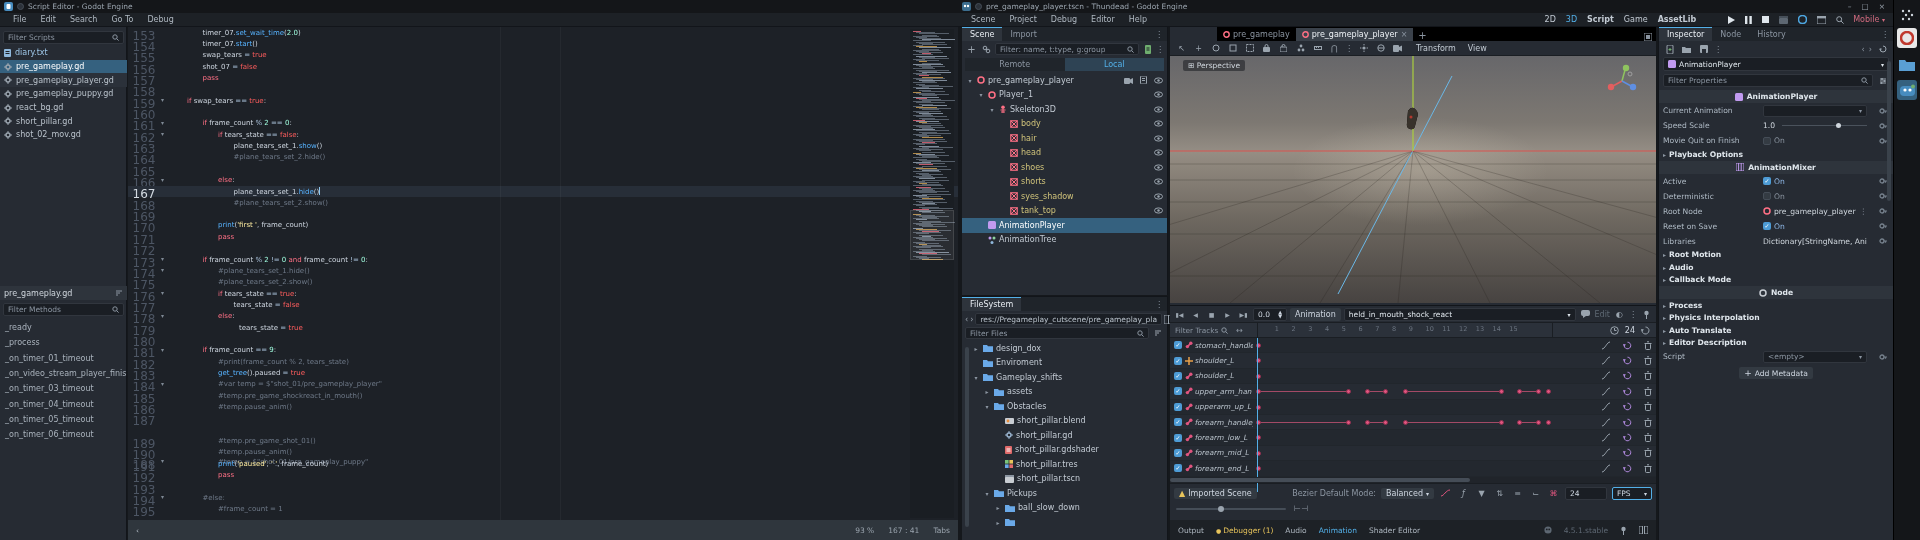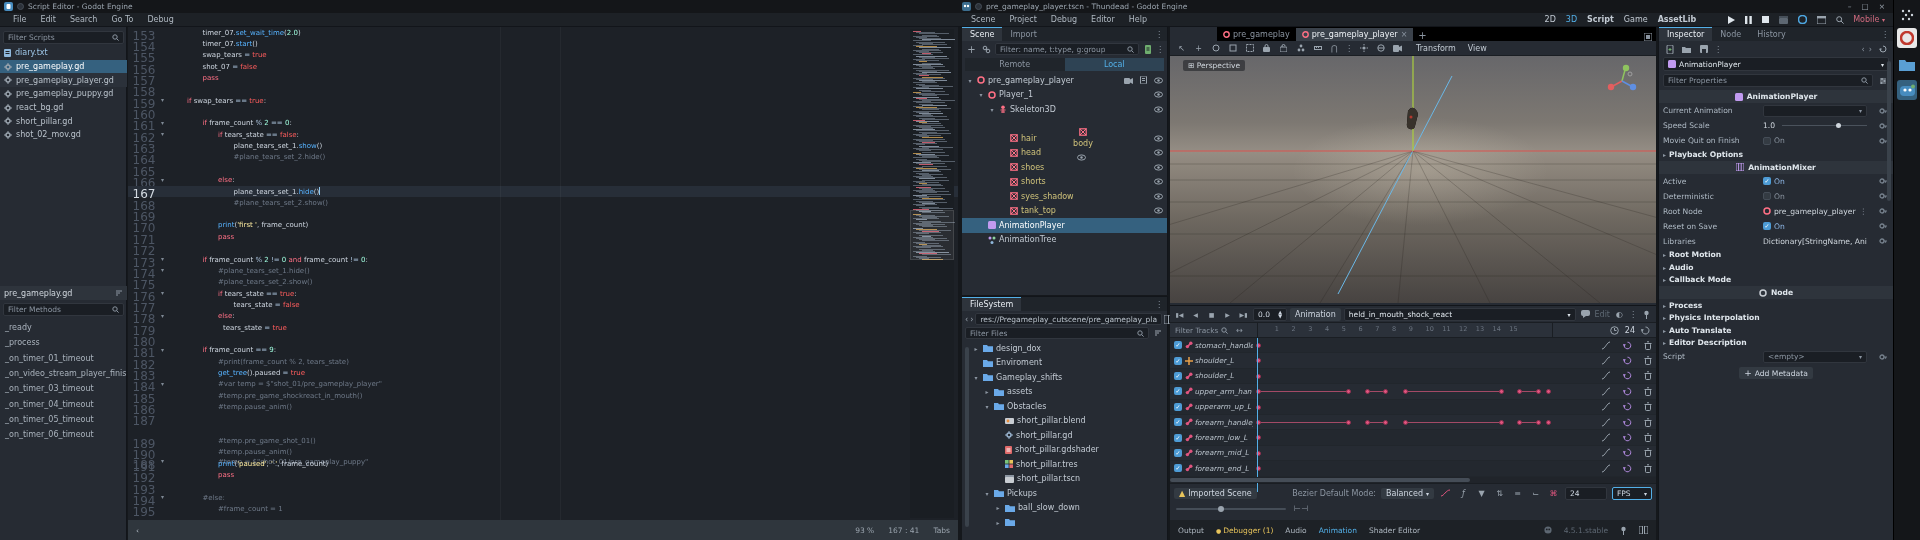--- a/index.html
+++ b/index.html
@@ -346,21 +346,21 @@
           <span class="num">177</span>
           <span class="txt" style="left: 233.5px;"><span class="c-v">tears_state</span><span class="c-o"> = </span><span class="c-b">false</span></span>
         </div>
         <div class="cl" style="top: 283.75px;">
           <span class="num">178</span>
           <span class="fold">▾</span>
           <span class="txt" style="left: 218px;"><span class="c-k">else</span><span class="c-v">:</span></span>
         </div>
         <div class="cl" style="top: 295.1px;">
           <span class="num">179</span>
-          <span class="txt" style="left: 223px;"><span class="c-v">tears_state</span><span class="c-o"> = </span><span class="c-b">true</span></span>
+          <span class="txt" style="left: 239px;"><span class="c-v">tears_state</span><span class="c-o"> = </span><span class="c-b">true</span></span>
         </div>
         <div class="cl" style="top: 306.45px;">
           <span class="num">180</span>
           <span class="txt" style="left: 202.5px;"></span>
         </div>
         <div class="cl" style="top: 317.8px;">
           <span class="num">181</span>
           <span class="fold">▾</span>
           <span class="txt" style="left: 202.5px;"><span class="c-k">if </span><span class="c-v">frame_count</span><span class="c-o"> == </span><span class="c-n">9</span><span class="c-v">:</span></span>
         </div>
@@ -807,21 +807,21 @@
           </span>
           <span>Skeleton3D</span>
           <span class="spacer"></span>
           <span class="icon" style="margin-right: 4px;">
             <svg width="9" height="7">
               <ellipse cx="4.5" cy="3.5" rx="4" ry="2.6" fill="none" stroke="#9aa4ae"></ellipse>
               <circle cx="4.5" cy="3.5" r="1.2" fill="#9aa4ae"></circle>
             </svg>
           </span>
         </div>
-        <div class="trow" style="padding-left: 37px; flex-direction: column;">
+        <div class="trow" style="padding-left: 37px;">
           <span class="exp"></span>
           <span class="icon">
             <svg width="8" height="8">
               <rect x="0.8" y="0.8" width="6.4" height="6.4" fill="none" stroke="#ff7085" stroke-width="1.2"></rect>
               <line x1="0.8" y1="0.8" x2="7.2" y2="7.2" stroke="#ff7085"></line>
               <line x1="7.2" y1="0.8" x2="0.8" y2="7.2" stroke="#ff7085"></line>
             </svg>
           </span>
           <span class="yellowname">body</span>
           <span class="spacer"></span>

